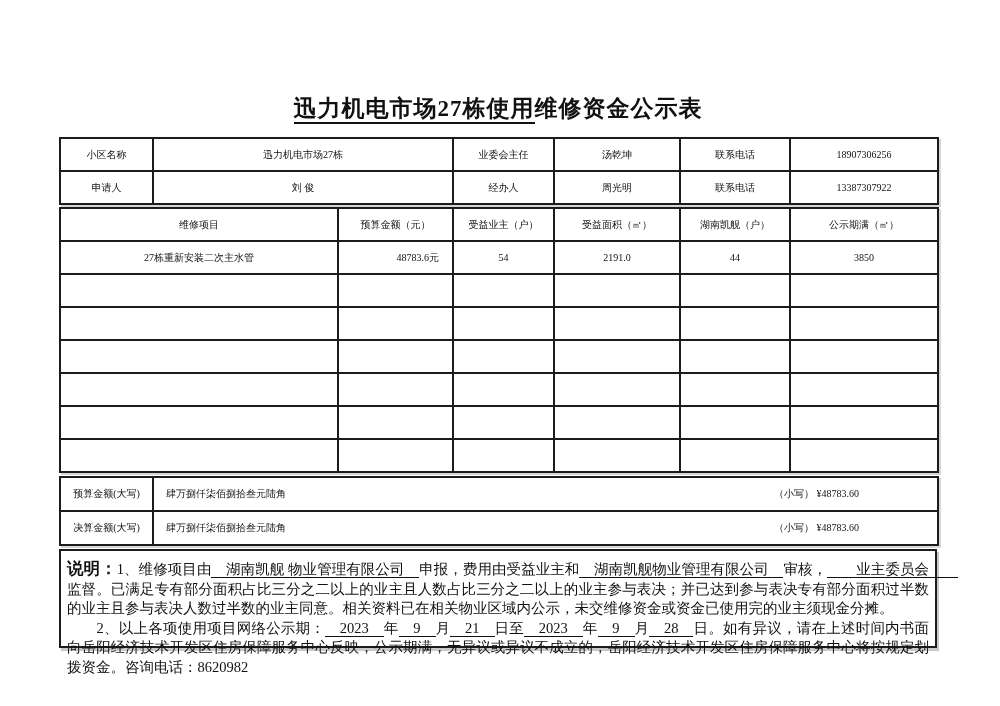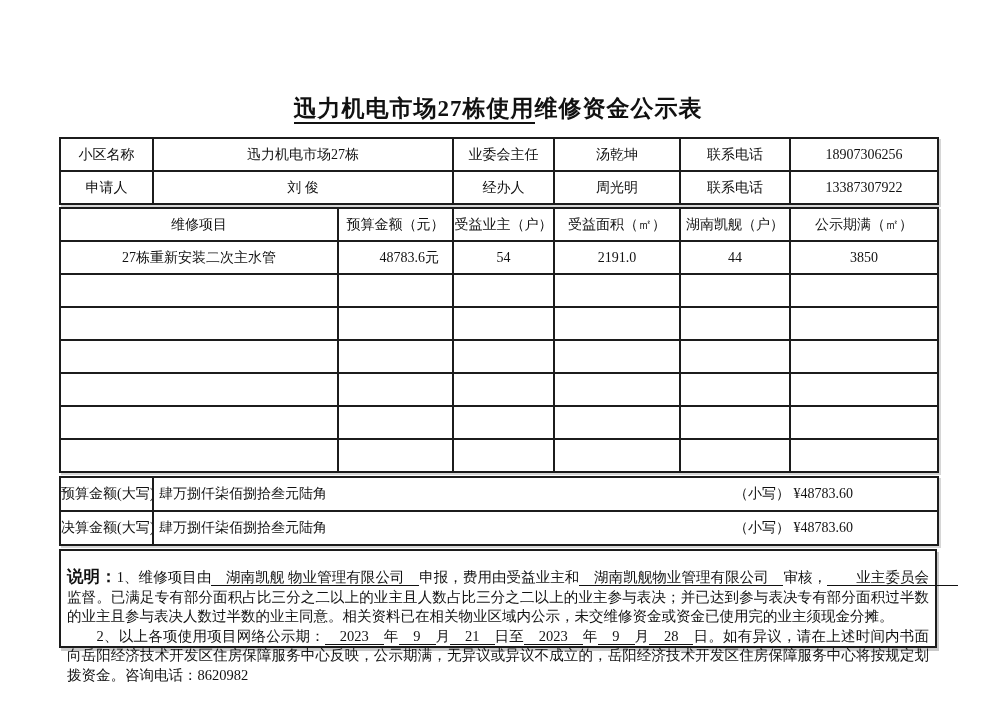--- a/index.html
+++ b/index.html
@@ -18,46 +18,46 @@
     font-size:23px;
     font-weight:bold;
     letter-spacing:1px;
     white-space:nowrap;
   }
   .title .u{border-bottom:2px solid #111;padding-bottom:1px;}
   table{
     border-collapse:collapse;
     table-layout:fixed;
     width:878px;
-    font-size:14px;
+    font-size:10px;
     box-shadow:2px 2px 0 #d6d6d6;
   }
   td,th{
     border:2px solid #1c1c1c;
     text-align:center;
     vertical-align:middle;
     font-weight:normal;
     padding:0;
     overflow:hidden;
     white-space:nowrap;
   }
   .t-info td{height:31px;}
   .t-proj{margin-top:2px;}
   .t-proj td,.t-proj th{height:31px;}
   .t-amount{margin-top:3px;}
   .t-amount td{height:32px;}
-  .amount-cell{text-align:left;padding-left:5px;position:relative;}
-  .amount-small{position:absolute;right:84px;top:50%;transform:translateY(-50%);}
+  .amount-cell{text-align:left;padding-left:12px;position:relative;}
+  .amount-small{position:absolute;right:78px;top:50%;transform:translateY(-50%);}
   .budget-val{text-align:right;padding-right:13px;}
   .notes-box{
     margin-top:3px;
     border:2px solid #1c1c1c;
     box-sizing:border-box;
     height:99px;
-    padding:16px 6px 0 6px;
+    padding:8px 6px 0 6px;
     font-size:14.5px;
     line-height:19.6px;
     text-align:justify;
     box-shadow:2px 3px 0 #c9c9c9;
   }
   .notes-label{
     font-family:"Liberation Sans","DejaVu Sans",sans-serif;
     font-weight:bold;
     font-size:16.5px;
   }

